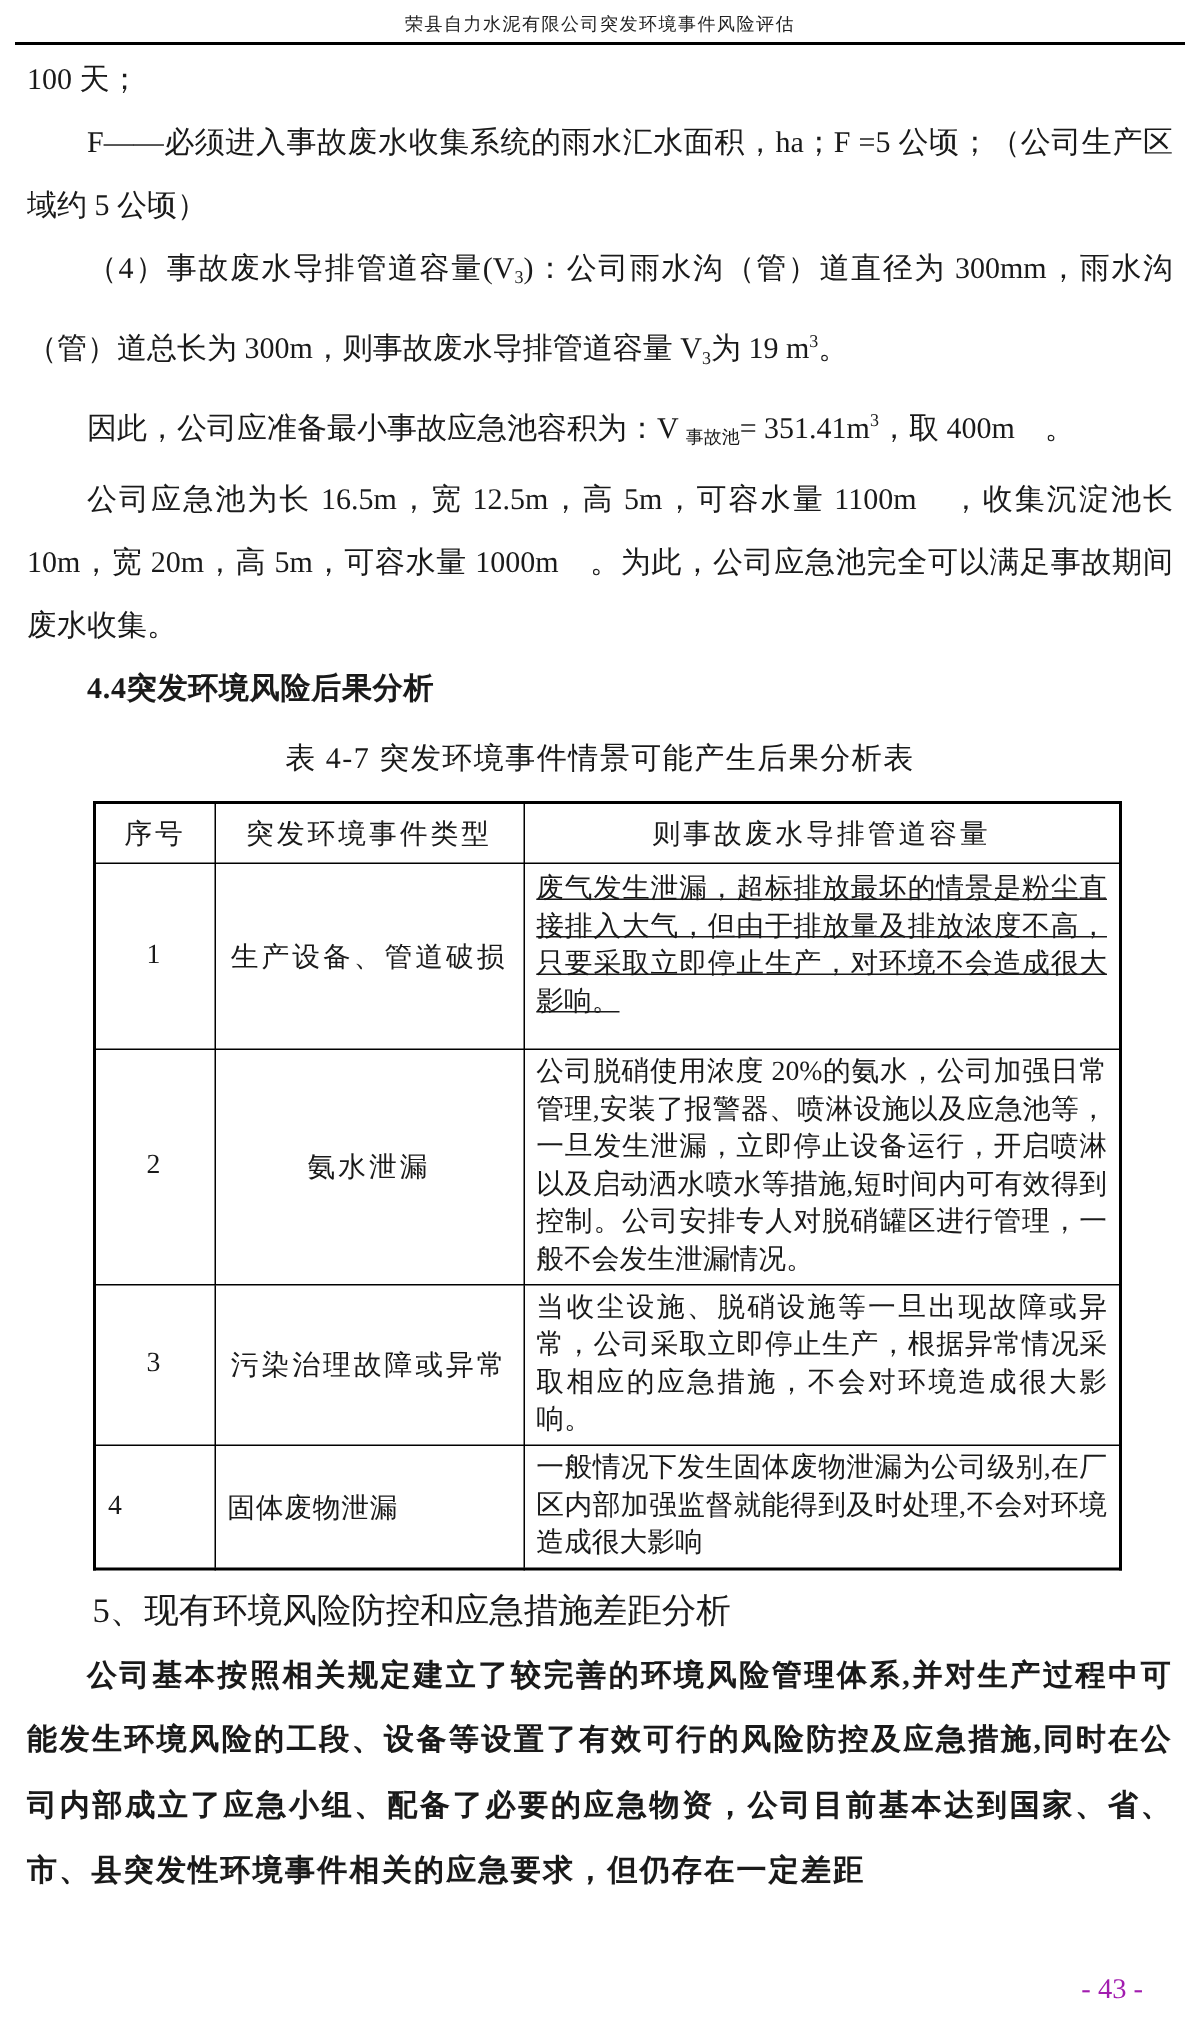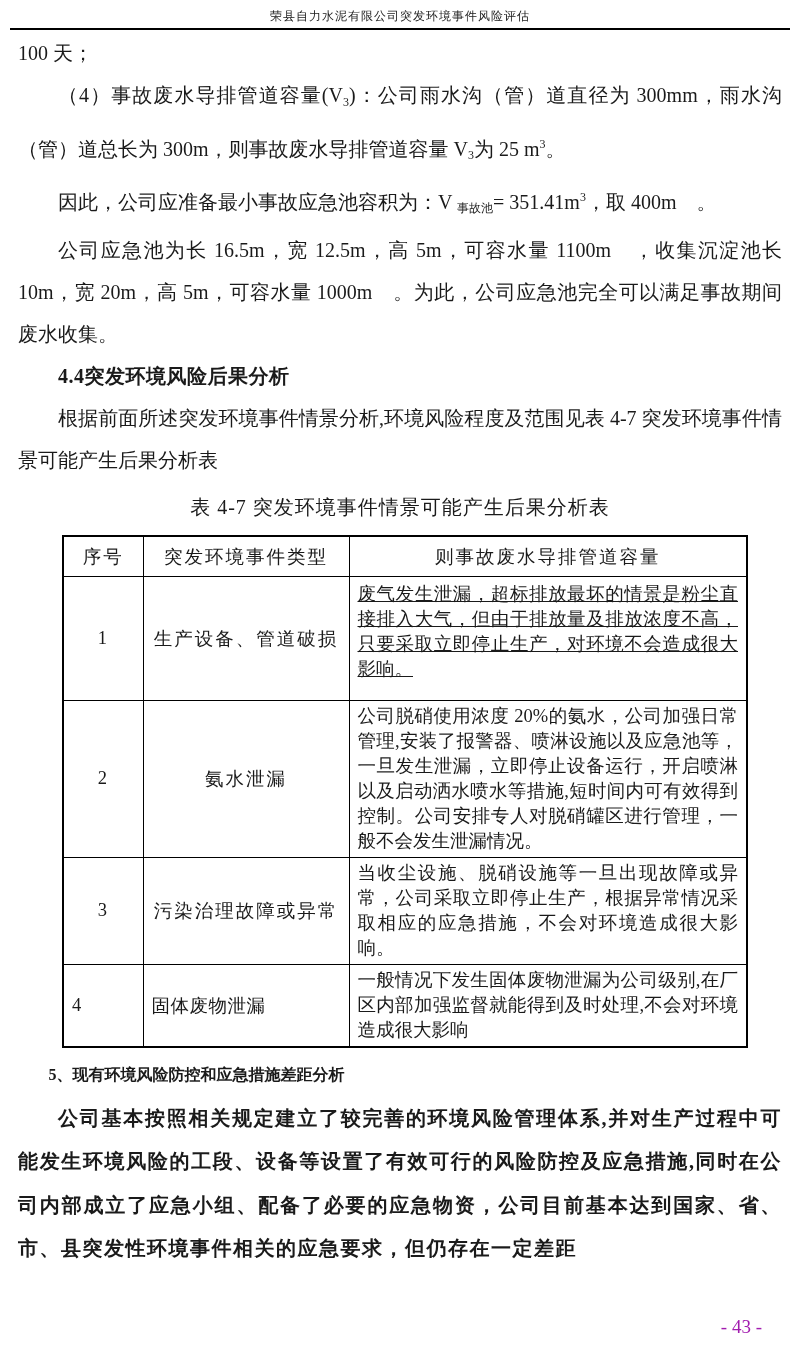--- a/index.html
+++ b/index.html
@@ -81,22 +81,22 @@
   }
   .risk-table td.cell-impact {
     text-align: justify;
     line-height: 25px;
   }
   .risk-table tr.row-1 td.cell-impact { padding-top: 5px; padding-bottom: 18px; text-decoration: underline; }
   .risk-table tr.row-left td.cell-no,
   .risk-table tr.row-left td.cell-type { text-align: left; letter-spacing: 0.5px; }
   h2.sec-heading-5 {
     margin-top: 5px;
-    font-size: 16px;
-    font-weight: bold;
+    font-size: 23px;
+    font-weight: normal;
     line-height: 44px;
     text-indent: 1.9em;
   }
   p.gap-par {
     line-height: 43.5px;
     text-align: justify;
     text-indent: 2em;
     font-weight: 600;
     letter-spacing: 1.5px;
     font-size: 20px;
@@ -113,26 +113,26 @@
 <body>
 
 <div class="page">
 
   <div class="page-header">荣县自力水泥有限公司突发环境事件风险评估</div>
   <div class="header-rule"></div>
 
   <div class="content">
 
     <p class="body-par no-indent">100 天；</p>
-    <p class="body-par"><span>（4）事故废水导排管道容量(V</span><span class="sub">3</span><span>)：公司雨水沟（管）道直径为 300mm，雨水沟（管）道总长为 300m，则事故废水导排管道容量 V</span><span class="sub">3</span><span>为 25 m</span><span class="sup">3</span><span>。</span></p>
+    <p class="body-par">F——必须进入事故废水收集系统的雨水汇水面积，ha；F =5 公顷；（公司生产区域约 5 公顷）</p>
+    <p class="body-par"><span>（4）事故废水导排管道容量(V</span><span class="sub">3</span><span>)：公司雨水沟（管）道直径为 300mm，雨水沟（管）道总长为 300m，则事故废水导排管道容量 V</span><span class="sub">3</span><span>为 19 m</span><span class="sup">3</span><span>。</span></p>
     <p class="body-par"><span>因此，公司应准备最小事故应急池容积为：V </span><span class="sub">事故池</span><span>= 351.41m</span><span class="sup">3</span><span>，取 400m　。</span></p>
     <p class="body-par">公司应急池为长 16.5m，宽 12.5m，高 5m，可容水量 1100m　，收集沉淀池长 10m，宽 20m，高 5m，可容水量 1000m　。为此，公司应急池完全可以满足事故期间废水收集。</p>
 
     <h2 class="sec-heading">4.4突发环境风险后果分析</h2>
-    <p class="body-par">根据前面所述突发环境事件情景分析,环境风险程度及范围见表 4-7 突发环境事件情景可能产生后果分析表</p>
 
     <p class="table-caption">表 4-7 突发环境事件情景可能产生后果分析表</p>
 
     <table class="risk-table">
       <colgroup>
         <col class="c-no">
           <col class="c-type">
           <col class="c-imp">
       </colgroup>
       <thead>

